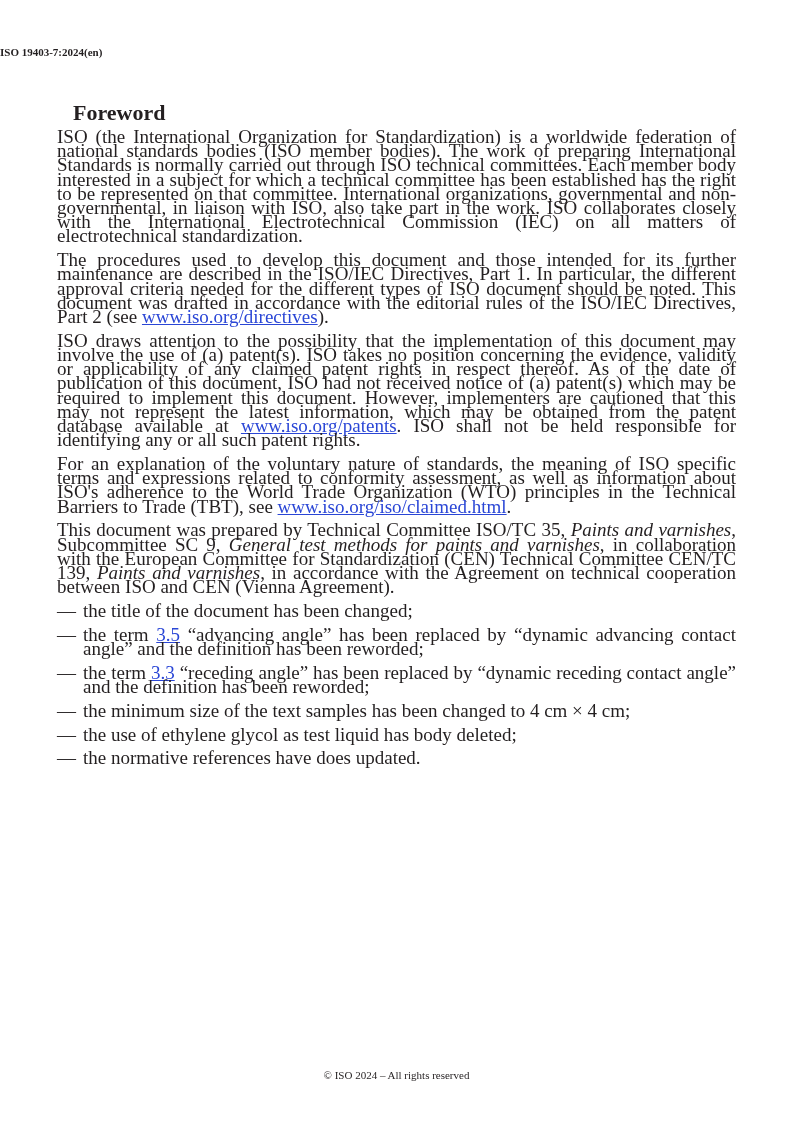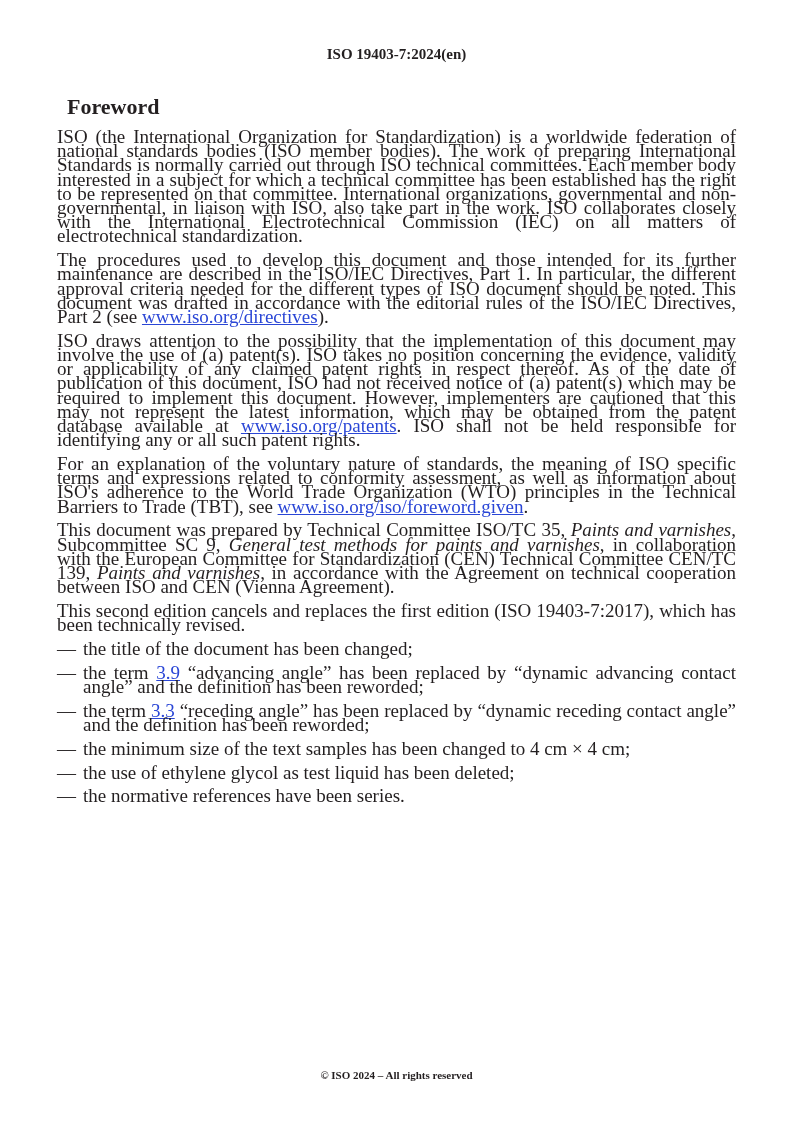--- a/index.html
+++ b/index.html
@@ -1,65 +1,64 @@
 <!DOCTYPE html>
 <html><head>
 <meta charset="utf-8">
 <style>
   html, body { margin:0; padding:0; background:#ffffff; }
   body { width:793px; height:1122px; position:relative; overflow:hidden;
     font-family:"Liberation Serif","DejaVu Serif",serif; color:#231f20; }
-  .header { position:absolute; top:46px; left:0; width:793px; text-align:center;
-    font-weight:bold; font-size:15px; }
-  .title { position:absolute; top:84px; left:57px; font-weight:bold; font-size:22px; margin:10px; }
+  .header { position:absolute; top:46px; left:0; width:793px; text-align:left;
+    font-weight:bold; font-size:11px; }
+  .title { position:absolute; top:84px; left:57px; font-weight:bold; font-size:22px; margin:16px; }
   .content { position:absolute; top:130px; left:57px; width:679px; font-size:19px; line-height:14.2px; }
   .content p { margin:0 0 9.6px 0; text-align:justify; }
   .content a { color:#1a0dab; color:#2a46d6; text-decoration:underline; }
   .dash { display:flex; margin:0 0 9.6px 0; }
   .dash .mark { width:26px; flex:none; }
   .dash .txt { flex:1; text-align:justify; }
-  .footer { position:absolute; top:1066px; left:0; width:793px; text-align:center; font-size:11px; line-height:18px;font-weight:bold; }
+  .footer { position:absolute; top:1066px; left:0; width:793px; text-align:center; font-size:11px; line-height:18px; }
   .pageno { font-size:12.5px; }
 </style>
 </head>
 <body>
 
 <div class="header">ISO 19403-7:2024(en)</div>
 <h1 class="title">Foreword</h1>
 
 <div class="content">
   <p>ISO (the International Organization for Standardization) is a worldwide federation of national standards bodies (ISO member bodies). The work of preparing International Standards is normally carried out through ISO technical committees. Each member body interested in a subject for which a technical committee has been established has the right to be represented on that committee. International organizations, governmental and non-governmental, in liaison with ISO, also take part in the work. ISO collaborates closely with the International Electrotechnical Commission (IEC) on all matters of electrotechnical standardization.</p>
   <p><span>The procedures used to develop this document and those intended for its further maintenance are described in the ISO/IEC Directives, Part 1. In particular, the different approval criteria needed for the different types of ISO document should be noted. This document was drafted in accordance with the editorial rules of the ISO/IEC Directives, Part 2 (see </span><a>www.iso.org/directives</a><span>).</span></p>
   <p><span>ISO draws attention to the possibility that the implementation of this document may involve the use of (a) patent(s). ISO takes no position concerning the evidence, validity or applicability of any claimed patent rights in respect thereof. As of the date of publication of this document, ISO had not received notice of (a) patent(s) which may be required to implement this document. However, implementers are cautioned that this may not represent the latest information, which may be obtained from the patent database available at </span><a>www.iso.org/patents</a><span>. ISO shall not be held responsible for identifying any or all such patent rights.</span></p>
-  <p><span>For an explanation of the voluntary nature of standards, the meaning of ISO specific terms and expressions related to conformity assessment, as well as information about ISO's adherence to the World Trade Organization (WTO) principles in the Technical Barriers to Trade (TBT), see </span><a>www.iso.org/iso/foreword.given</a><span>.</span></p>
+  <p><span>For an explanation of the voluntary nature of standards, the meaning of ISO specific terms and expressions related to conformity assessment, as well as information about ISO's adherence to the World Trade Organization (WTO) principles in the Technical Barriers to Trade (TBT), see </span><a>www.iso.org/iso/claimed.html</a><span>.</span></p>
   <p><span>This document was prepared by Technical Committee ISO/TC 35, </span><i>Paints and varnishes</i><span>, Subcommittee SC 9, </span><i>General test methods for paints and varnishes</i><span>, in collaboration with the European Committee for Standardization (CEN) Technical Committee CEN/TC 139, </span><i>Paints and varnishes</i><span>, in accordance with the Agreement on technical cooperation between ISO and CEN (Vienna Agreement).</span></p>
-  <p>This second edition cancels and replaces the first edition (ISO 19403-7:2017), which has been technically revised.</p>
 
   <div class="dash">
       <span class="mark">—</span>
       <span class="txt">the title of the document has been changed;</span>
     </div>
   <div class="dash">
       <span class="mark">—</span>
-      <span class="txt"><span>the term </span><a>3.9</a><span> “advancing angle” has been replaced by “dynamic advancing contact angle” and the definition has been reworded;</span></span>
+      <span class="txt"><span>the term </span><a>3.5</a><span> “advancing angle” has been replaced by “dynamic advancing contact angle” and the definition has been reworded;</span></span>
     </div>
   <div class="dash">
       <span class="mark">—</span>
       <span class="txt"><span>the term </span><a>3.3</a><span> “receding angle” has been replaced by “dynamic receding contact angle” and the definition has been reworded;</span></span>
     </div>
   <div class="dash">
       <span class="mark">—</span>
       <span class="txt">the minimum size of the text samples has been changed to 4 cm × 4 cm;</span>
     </div>
   <div class="dash">
       <span class="mark">—</span>
-      <span class="txt">the use of ethylene glycol as test liquid has been deleted;</span>
+      <span class="txt">the use of ethylene glycol as test liquid has body deleted;</span>
     </div>
   <div class="dash">
       <span class="mark">—</span>
-      <span class="txt">the normative references have been series.</span>
+      <span class="txt">the normative references have does updated.</span>
     </div>
 
 </div>
 
 <div class="footer">
   <div>© ISO 2024 – All rights reserved</div>
 </div>
 
 </body></html>

